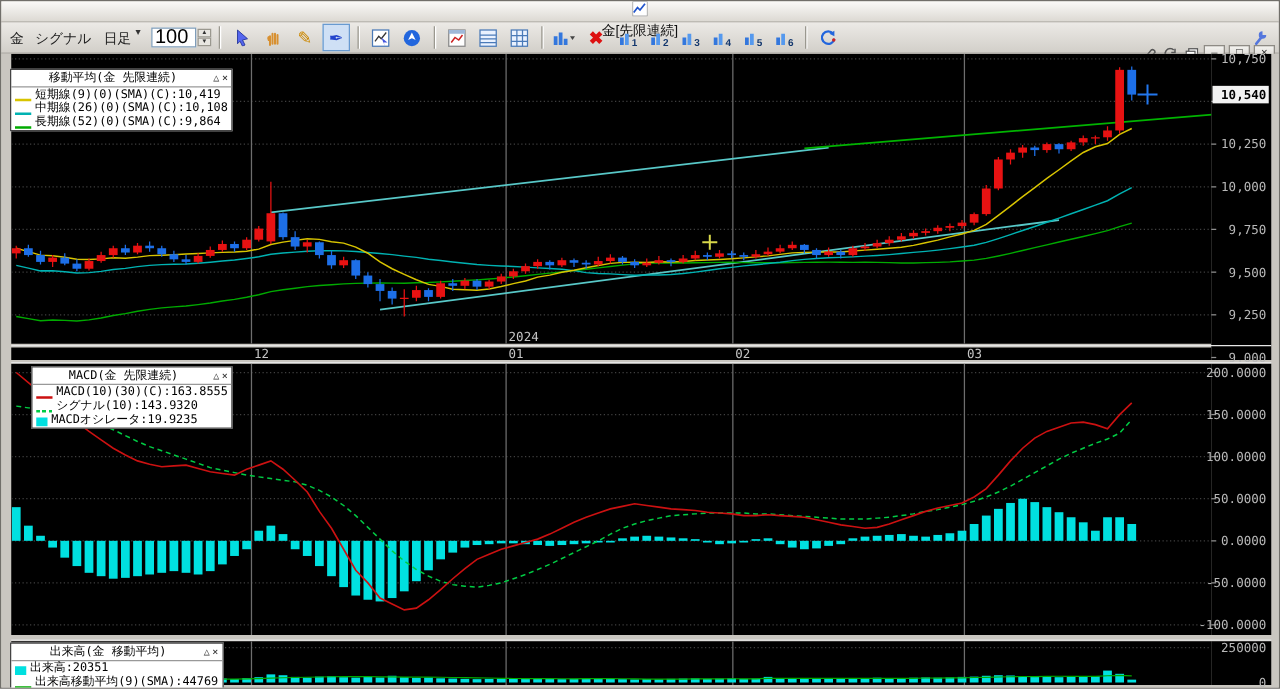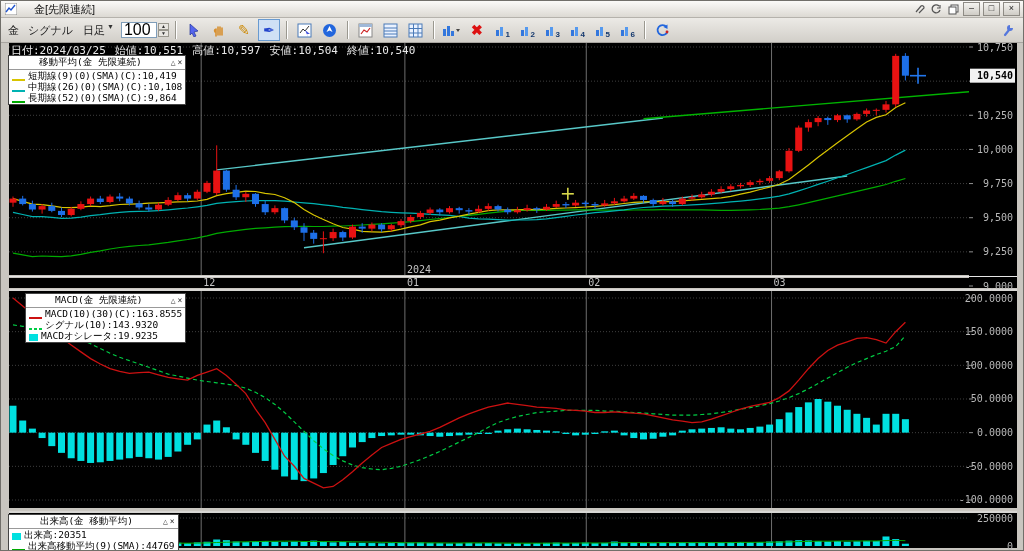--- a/index.html
+++ b/index.html
@@ -1,19 +1,19 @@
 <!DOCTYPE html>
 <html><head>
 <meta charset="utf-8">
 <style>
   html,body{margin:0;padding:0;background:#9aa0a6;font-family:"Liberation Sans",sans-serif;}
   .window{position:relative;width:1024px;height:551px;background:#d6d3ce;border:1px solid #716f6a;box-sizing:border-box;overflow:hidden;}
   
-  .titlebar{height:16px;display:flex;align-items:center;padding:0 3px;gap:16px;
-    background:linear-gradient(#fbfaf8,#dcd9d3);border-bottom:1px solid #b5b2ac;}
+  .titlebar{height:16px;display:flex;align-items:center;padding:0 3px;gap:4px;
+    background:linear-gradient(#fbfaf8,#dcd9d3);border-bottom:1px solid #b5b2ac;flex-direction:column;}
   .titlebar .title{font-size:11px;color:#111;}
   .tb-right{margin-left:auto;display:flex;align-items:center;gap:3px;}
   .tb-btn{width:15px;height:12px;background:linear-gradient(#f4f3f0,#cfccc6);border:1px solid #8e8b85;
     font-size:9px;line-height:10px;text-align:center;color:#222;cursor:default;}
   .tb-ico{width:14px;height:12px;display:inline-flex;align-items:center;justify-content:center;}
   
   .toolbar{height:24px;display:flex;align-items:center;padding:0 4px;gap:3px;
     background:linear-gradient(#eceae6,#d2cfc9);border-bottom:1px solid #a8a5a0;font-size:11px;color:#222;}
   .tlabel{padding:0 3px;}
   .dd{display:flex;align-items:flex-start;gap:2px;padding:1px 3px;border:1px solid transparent;}
@@ -693,23 +693,20 @@
           <rect x="871.8" y="497.96" width="7" height="5.0400000000000205" fill="#00e0e0"></rect>
           <rect x="881.4999999999999" y="493.48" width="7" height="9.519999999999982" fill="#00e0e0"></rect>
           <rect x="891.1999999999999" y="496.056" width="7" height="6.944000000000017" fill="#00e0e0"></rect>
           <rect x="900.9" y="500.720688" width="7" height="2.2793120000000044" fill="#00e0e0"></rect>
           <polyline points="12,500.2 21.7,500.4 31.4,500.2 41.099999999999994,500.2 50.8,500.3 60.5,500.3 70.19999999999999,500.3 79.89999999999999,500.3 89.6,500.2 99.3,500.2 109,500.2 118.69999999999999,500.2 128.39999999999998,500.2 138.1,500.1 147.79999999999998,500.2 157.5,500.2 167.2,500.2 176.89999999999998,500.2 186.6,500.2 196.29999999999998,500.1 206,499.9 215.7,499.5 225.39999999999998,499.2 235.1,499.0 244.79999999999998,498.8 254.49999999999997,498.6 264.2,498.4 273.9,498.3 283.59999999999997,498.2 293.29999999999995,498.2 303,498.5 312.7,498.5 322.4,498.6 332.09999999999997,498.6 341.79999999999995,498.7 351.5,498.8 361.2,499.0 370.9,499.1 380.59999999999997,499.3 390.29999999999995,499.4 400,499.7 409.7,499.8 419.4,499.8 429.09999999999997,499.9 438.79999999999995,499.9 448.49999999999994,500.0 458.2,500.0 467.9,499.9 477.59999999999997,499.9 487.29999999999995,499.9 496.99999999999994,500.0 506.7,500.1 516.4,500.2 526.0999999999999,500.2 535.8,500.2 545.5,500.2 555.1999999999999,500.1 564.9,500.1 574.5999999999999,500.1 584.3,500.0 594,500.0 603.6999999999999,500.0 613.4,499.7 623.0999999999999,499.7 632.8,499.6 642.5,499.7 652.1999999999999,499.7 661.9,499.6 671.5999999999999,499.7 681.3,499.6 691,499.6 700.6999999999999,499.6 710.4,499.6 720.0999999999999,499.6 729.8,499.6 739.5,499.4 749.1999999999999,499.4 758.9,499.3 768.5999999999999,499.2 778.3,499.0 788,498.9 797.6999999999999,498.6 807.4,498.4 817.0999999999999,498.2 826.8,498.2 836.4999999999999,498.1 846.1999999999999,498.0 855.9,498.0 865.5999999999999,498.0 875.3,498.0 884.9999999999999,497.6 894.6999999999999,497.4 904.4,497.7" fill="none" stroke="#00aa00" stroke-width="1"></polyline>
         </g>
         <text x="1012" y="478.5" fill="#b8b8b8" font-size="10" text-anchor="end" font-family="DejaVu Sans Mono, monospace" font-weight="normal">250000</text>
         <text x="1012" y="506.5" fill="#b8b8b8" font-size="10" text-anchor="end" font-family="DejaVu Sans Mono, monospace" font-weight="normal">0</text>
       </svg>
 
-    <div class="info-bar">
-      <span>日付:2024/03/25</span><span>始値:10,551</span><span>高値:10,597</span><span>安値:10,504</span><span>終値:10,540</span>
-    </div>
 
     <div class="legend" style="left:7px;top:12px;">
       <div class="lg-title">
         <span class="t">移動平均(金 先限連続)</span>
         <span class="lg-min">△</span>
         <span class="lg-close">×</span>
       </div>
       <div class="row">
           <span class="sw" style="background:#d8c400"></span>
           <span>短期線(9)(0)(SMA)(C):10,419</span>

